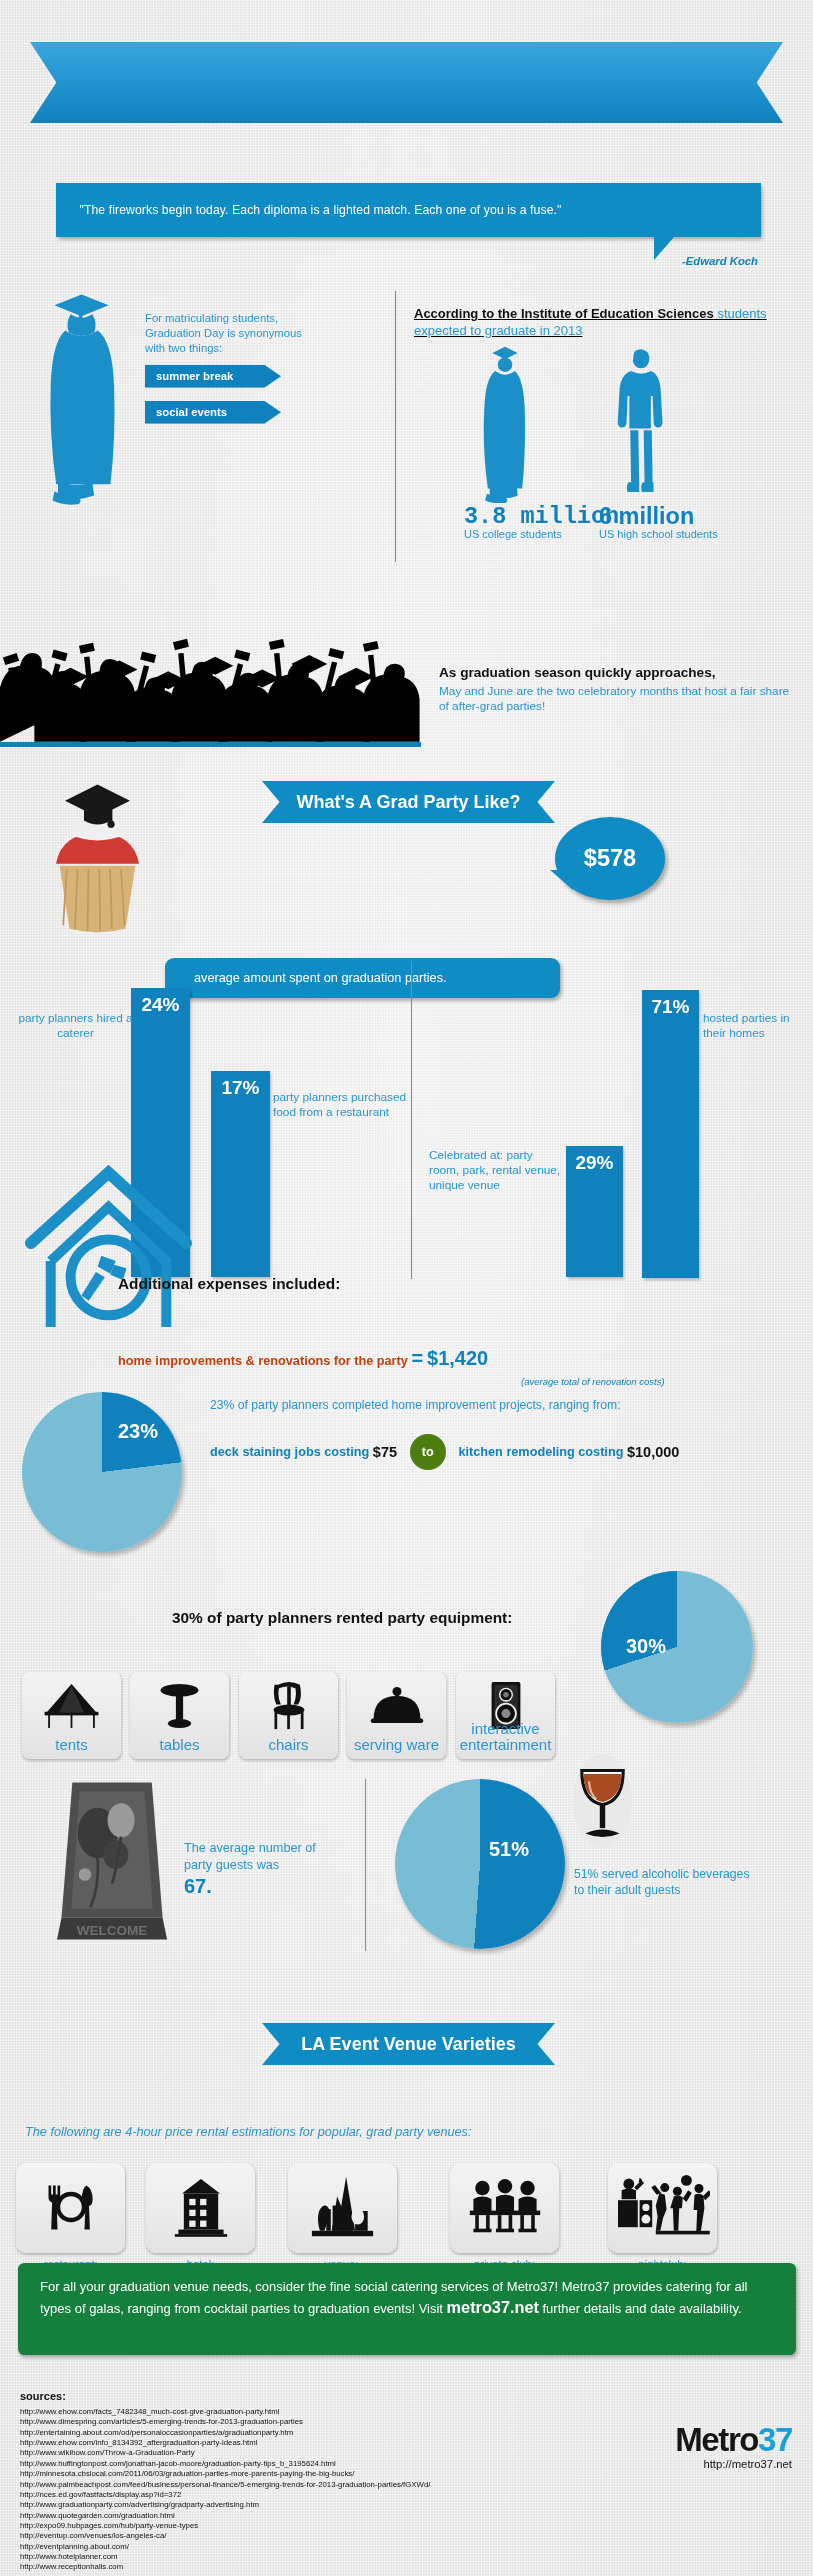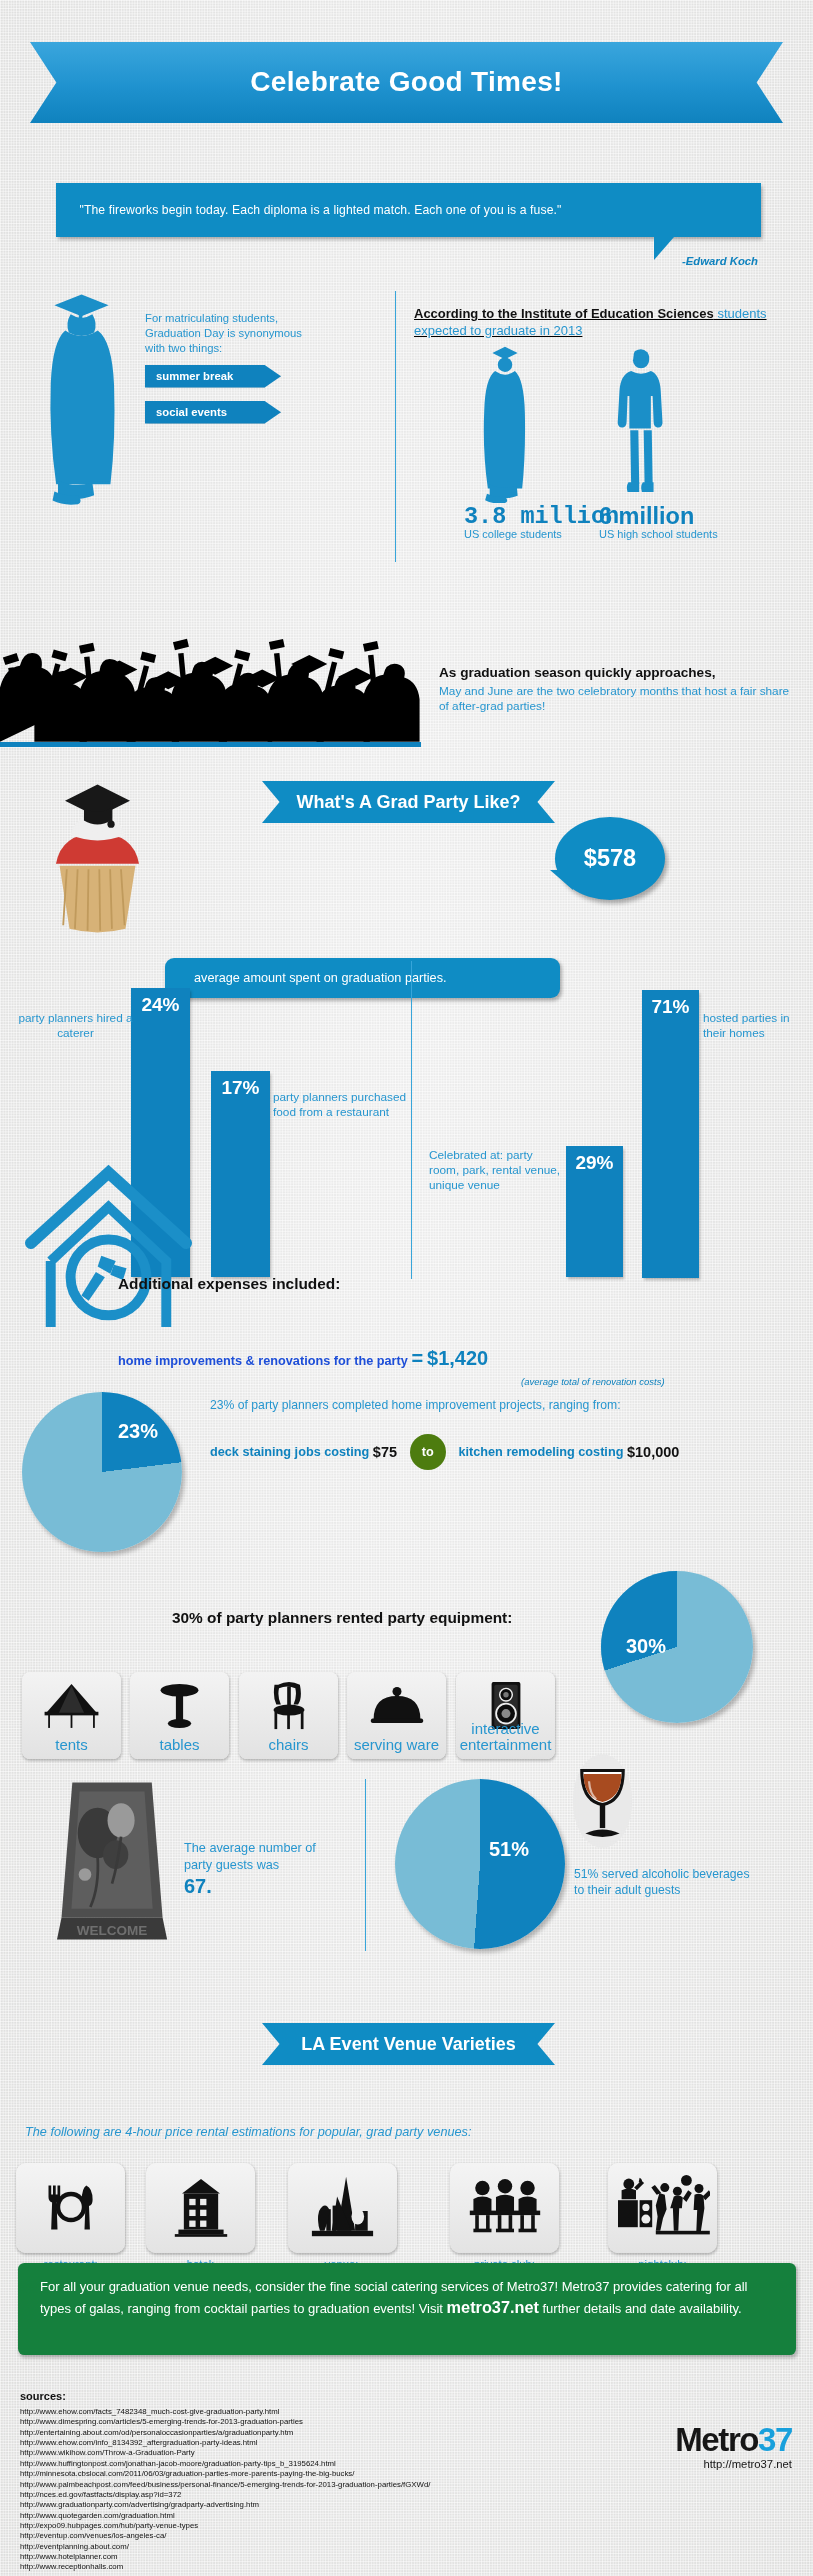--- a/index.html
+++ b/index.html
@@ -121,21 +121,21 @@
   #cap-24 { left:16px;  top:1011px; width:119px; text-align:center; }
   #cap-17 { left:273px; top:1090px; width:140px; }
   #cap-celeb { left:429px; top:1148px; width:136px; }
   #cap-71 { left:703px; top:1011px; width:104px; }
   #divider-2 { position:absolute; left:411px; top:961px; width:1.4px; height:318px; background:#37a5da; }
 
   
   #house-icon { position:absolute; left:18px; top:1160px; width:181px; height:167px; }
   #exp-head { position:absolute; left:118px; top:1275px; font-size:15.4px; font-weight:bold; color:#111; }
   #exp-line { position:absolute; left:118px; top:1347px; font-size:13.6px; font-weight:bold; }
-  #exp-line .a { color:#1d4ed8; font-size:12.7px; }
+  #exp-line .a { color:#c2410c; font-size:12.7px; }
   #exp-line .b { color:#0f82be; font-size:20px; }
   #exp-note { position:absolute; left:521px; top:1376px; font-size:9.5px;
     font-style:italic; color:#0f82be; }
 
   
   #pie-23 { position:absolute; left:22px; top:1392px; width:160px; height:160px; border-radius:50%;
     background:conic-gradient(#0f82be 0deg 83deg, #78bcd6 83deg 360deg);
     box-shadow:2.7px 3.6px 4.5px rgba(0,0,0,.25); }
   #pie-23-lab { position:absolute; left:118px; top:1420px; color:#fff; font-size:20px; font-weight:bold; }
   #pie-23-text { position:absolute; left:210px; top:1398px; width:592px; font-size:12.2px; color:#2796cf; }
@@ -207,21 +207,20 @@
   #logo { position:absolute; right:22px; top:2423px; text-align:right; }
   #logo .lg { font-size:33px; font-weight:bold; letter-spacing:-1.4px; line-height:1; }
   #logo .lg .k { color:#161616; }
   #logo .lg .c { color:#18a0dc; }
   #logo .url { font-size:11.3px; color:#161616; margin-top:1.8px; }
 </style>
 </head>
 <body>
 
 <div id="header-ribbon">
-  <div class="l1 cond">Celebrate Good Times!</div>
 </div>
 
 <div id="quote-bubble">
   <span class="cond">"The fireworks begin today.  Each diploma is a lighted match.  Each one of you is a fuse."</span>
 </div>
 <div id="quote-tail"></div>
 <div id="quote-attrib" class="cond">-Edward Koch</div>
 
 <svg id="grad-silhouette" viewBox="0 0 120 240">
   <g fill="#1b8fc8">

